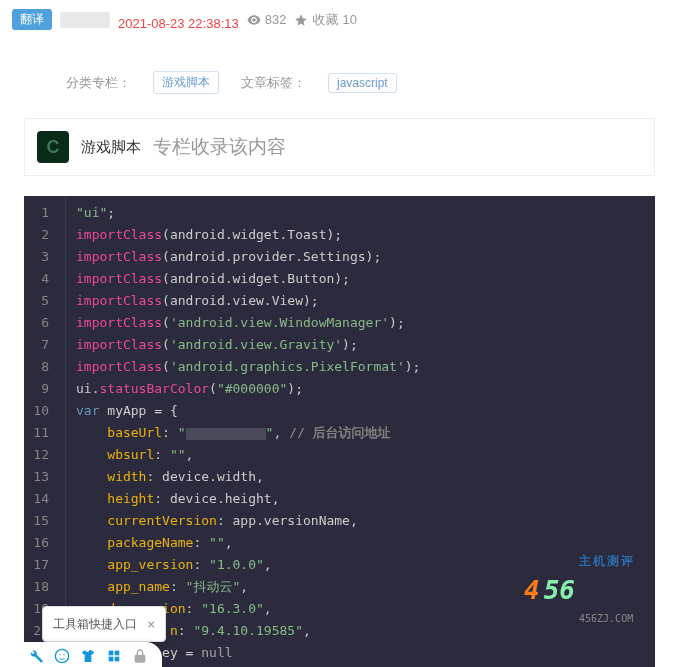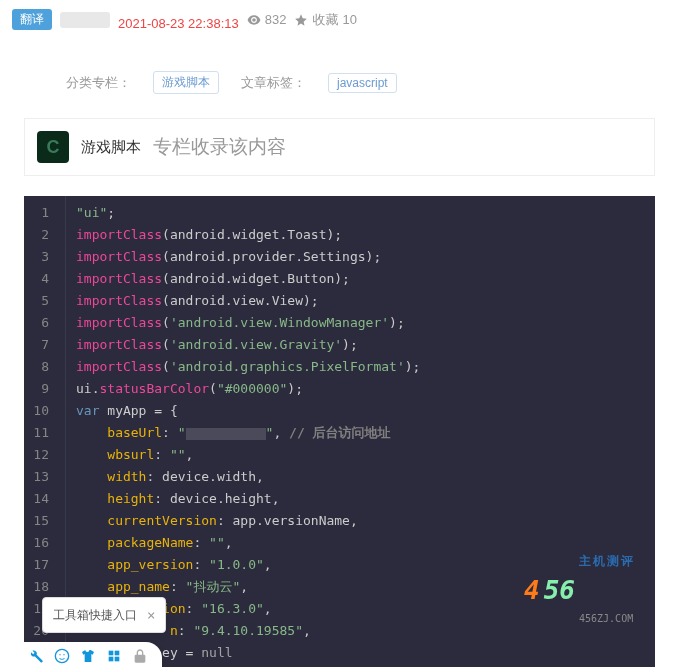--- a/index.html
+++ b/index.html
@@ -36,21 +36,21 @@
     .redacted { background: #4a4a5a; display: inline-block; width: 80px; height: 12px; vertical-align: middle; }
     
     .watermark { position: absolute; bottom: 40px; right: 20px; display: flex; align-items: center; gap: 4px; }
     .wm-num { font-weight: bold; font-size: 26px; font-style: italic; }
     .wm-4 { color: #ff7b1a; }
     .wm-56 { color: #86efac; }
     .wm-text { display: flex; flex-direction: column; font-size: 12px; }
     .wm-title { color: #2b6cb0; font-weight: bold; letter-spacing: 2px; }
     .wm-url { color: #888; font-size: 10px; margin-top: 36px; }
     
-    .tooltip-box { position: absolute; bottom: 37px; left: 18px; background: #fff; border: 1px solid #ddd; border-radius: 4px; padding: 6px 10px; display: flex; align-items: center; gap: 10px; font-size: 12px; color: #555; box-shadow: 0 2px 8px rgba(0,0,0,0.1); }
+    .tooltip-box { position: absolute; bottom: 28px; left: 18px; background: #fff; border: 1px solid #ddd; border-radius: 4px; padding: 6px 10px; display: flex; align-items: center; gap: 10px; font-size: 12px; color: #555; box-shadow: 0 2px 8px rgba(0,0,0,0.1); }
     .tooltip-close { color: #999; cursor: pointer; font-size: 14px; }
     
     .bottom-toolbar { position: absolute; bottom: 0; left: 0; background: #fff; border-top-right-radius: 16px; padding: 6px 14px 6px 4px; display: flex; align-items: center; gap: 10px; box-shadow: 0 -1px 4px rgba(0,0,0,0.1); }
     .tb-icon { width: 16px; height: 16px; fill: #1296db; }
     
     .page-container { position: relative; }
   </style>
 </head>
 <body>
 

